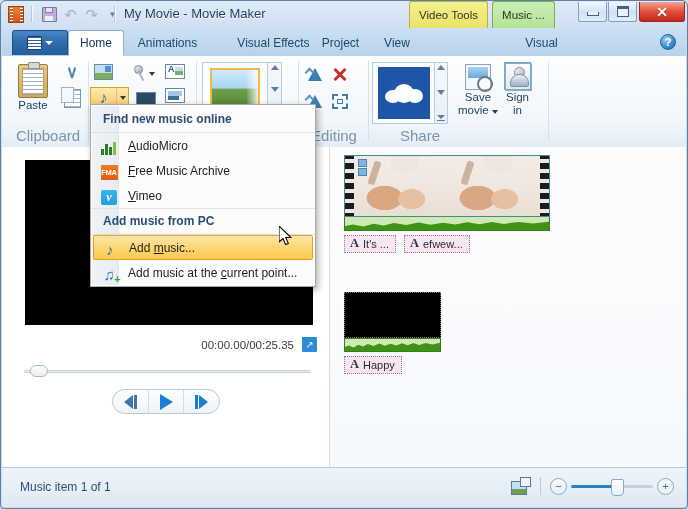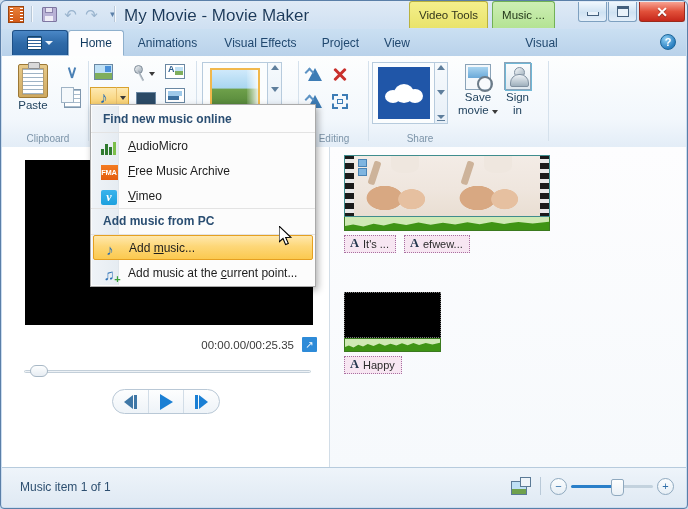--- a/index.html
+++ b/index.html
@@ -57,21 +57,21 @@
     content:""; position:absolute; left:2px; top:0; width:8px; height:5px;
     background:#e6e3f2; border:1px solid #8a82ab; border-top:none; box-sizing:border-box;
   }
   .save-ico::after {
     content:""; position:absolute; left:2px; bottom:0px; width:8px; height:5px; background:#efedf7;
   }
   .undo-ico, .redo-ico { font-size: 15px; color:#9ab4ce; line-height: 1; }
   .qat-drop { font-size: 8px; color:#5a7fa8; }
   .win-title {
     position: absolute; left: 123px; top: 5px;
-    font-size: 17px; color: #1b3a5c; white-space: nowrap;
+    font-size: 13px; color: #1b3a5c; white-space: nowrap;
     text-shadow: 0 1px 0 rgba(255,255,255,0.85);
   }
   
   .ctx-tabs { position:absolute; top: 0px; left: 408px; display:flex; }
   .ctx-tab {
     height: 27px; padding: 0 9px; display:flex; align-items:center; justify-content:center;
     font-size: 11.5px; color:#2b3b20; border:1px solid; border-bottom:none;
     border-radius: 3px 3px 0 0; box-sizing: border-box; margin-right: 4px;
     white-space: nowrap;
   }
@@ -139,21 +139,21 @@
   
   .ribbon {
     position:absolute; left: 1px; right: 1px; top: 55px; height: 91px;
     background: linear-gradient(to bottom,#fdfefe 0%,#f2f7fc 70%,#e3edf7 100%);
     border-bottom: 1px solid #9fbcd6;
   }
   .rgroup { position:absolute; top:0; height: 91px; }
   .rgroup-sep { position:absolute; top: 5px; width:1px; height: 80px; background:#d5e1ec; }
   .rgroup-label {
     position:absolute; bottom: 3px; width:100%; text-align:center;
-    font-size: 10px; color:#7b93a8;
+    font-size: 15px; color:#7b93a8;
   }
   .big-btn {
     position:absolute; display:flex; flex-direction:column; align-items:center; gap:2px;
   }
   .big-btn-label { font-size: 11.5px; color:#23445f; text-align:center; line-height: 11px; }
   
   .ico-paste {
     width: 28px; height: 32px; background: linear-gradient(to bottom,#e6c98a,#cfa95f);
     border: 1px solid #9c7835; border-radius: 2px; position: relative;
   }
@@ -605,21 +605,21 @@
       </div>
     </div>
 
     <div class="tabstrip">
       <div class="file-btn">
         <span class="file-glyph"></span>
         <span class="file-caret"></span>
       </div>
       <div class="rtab" style="left:124px;width:83px;">Animations</div>
       <div class="rtab active" style="left:66px;width:56px;">Home</div>
-      <div class="rtab" style="left:209px;width:99px;text-align:center;">Visual Effects</div>
+      <div class="rtab" style="left:222px;width:99px;text-align:center;">Visual Effects</div>
       <div class="rtab" style="left:310px;width:57px;">Project</div>
       <div class="rtab" style="left:369px;width:52px;">View</div>
       <div class="rtab" style="left:501px;width:77px;">Visual</div>
       <div class="help-icon">?</div>
     </div>
 
     <div class="ribbon">
 
       <div class="rgroup" style="left:6px;width:80px;">
         <div class="big-btn" style="left:10px;top:8px;">

